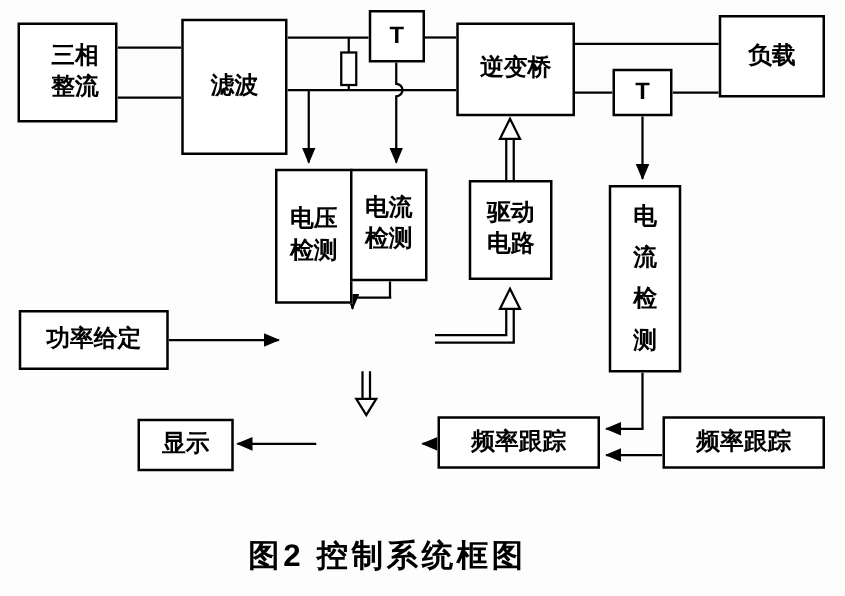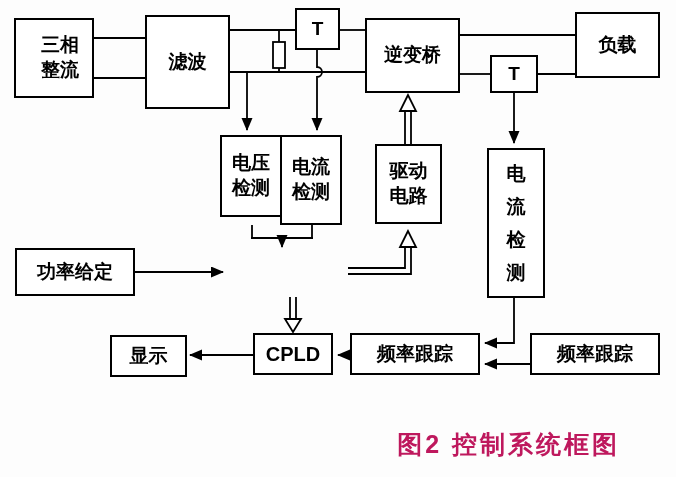--- a/index.html
+++ b/index.html
@@ -5,37 +5,37 @@
   html,body{margin:0;padding:0;background:#ffffff;}
   #page{position:relative;width:676px;height:477px;background:#fdfdfd;overflow:hidden;
         font-family:"Liberation Sans","DejaVu Sans",sans-serif;}
   .block{position:absolute;border:2px solid #000;background:#fff;
          display:flex;align-items:center;justify-content:center;
          font-weight:bold;font-size:19px;color:#000;text-align:center;
          white-space:pre-line;line-height:1.3;box-sizing:border-box;z-index:2;}
   #connectors{position:absolute;left:0;top:0;width:676px;height:477px;z-index:1;}
   
   .b-rectifier{left:14px;top:18px;width:80px;height:80px;padding-left:12px;}
-  .b-filter{left:145px;top:15px;width:85px;height:94px;}
+  .b-filter{left:145px;top:15px;width:85px;height:109px;}
   .b-t1{left:295px;top:8px;width:45px;height:42px;}
   .b-inverter{left:365px;top:18px;width:95px;height:75px;}
   .b-t2{left:490px;top:55px;width:48px;height:38px;}
   .b-load{left:575px;top:12px;width:85px;height:66px;text-align:center;}
-  .b-vdet{left:220px;top:135px;width:62px;height:82px;}
+  .b-vdet{left:220px;top:135px;width:62px;height:108px;}
   .b-idet{left:280px;top:135px;width:62px;height:90px;}
   .b-drive{left:375px;top:144px;width:67px;height:80px;}
   .b-idet2{left:487px;top:148px;width:58px;height:150px;line-height:1.75;}
   .b-power{left:15px;top:248px;width:120px;height:48px;}
   .b-ad{left:228px;top:252px;width:120px;height:45px;}
   .b-cpld{left:253px;top:333px;width:80px;height:42px;font-size:20px;}
   .b-display{left:110px;top:335px;width:77px;height:42px;}
   .b-ftrack{left:350px;top:333px;width:130px;height:42px;}
   .b-fset{left:530px;top:333px;width:130px;height:42px;}
-  .caption{position:absolute;left:0;top:428px;width:620px;text-align:right;
-           font-weight:bold;font-size:25px;letter-spacing:3px;color:#be185d;z-index:2;}
+  .caption{position:absolute;left:0;top:428px;width:620px;text-align:center;
+           font-weight:bold;font-size:25px;letter-spacing:3px;color:#000000;z-index:2;}
 </style>
 </head>
 <body>
 
 <div id="page">
 
   <svg id="connectors" viewBox="0 0 676 477" xmlns="http://www.w3.org/2000/svg">
     <defs>
       <marker id="arr" markerUnits="userSpaceOnUse" markerWidth="14" markerHeight="12" refX="12" refY="5.5" orient="auto">
         <path d="M0,0 L13,5.5 L0,11 z" fill="#000"></path>
@@ -119,19 +119,18 @@
 检测</div>
   <div class="block b-idet">电流
 检测</div>
   <div class="block b-drive">驱动
 电路</div>
   <div class="block b-idet2">电
 流
 检
 测</div>
   <div class="block b-power">功率给定</div>
-  <div class="block b-cpld">CPLD</div>
   <div class="block b-display">显示</div>
   <div class="block b-ftrack">频率跟踪</div>
   <div class="block b-fset">频率跟踪</div>
 
   <div class="caption">图2  控制系统框图</div>
 </div>
 
 </body></html>

